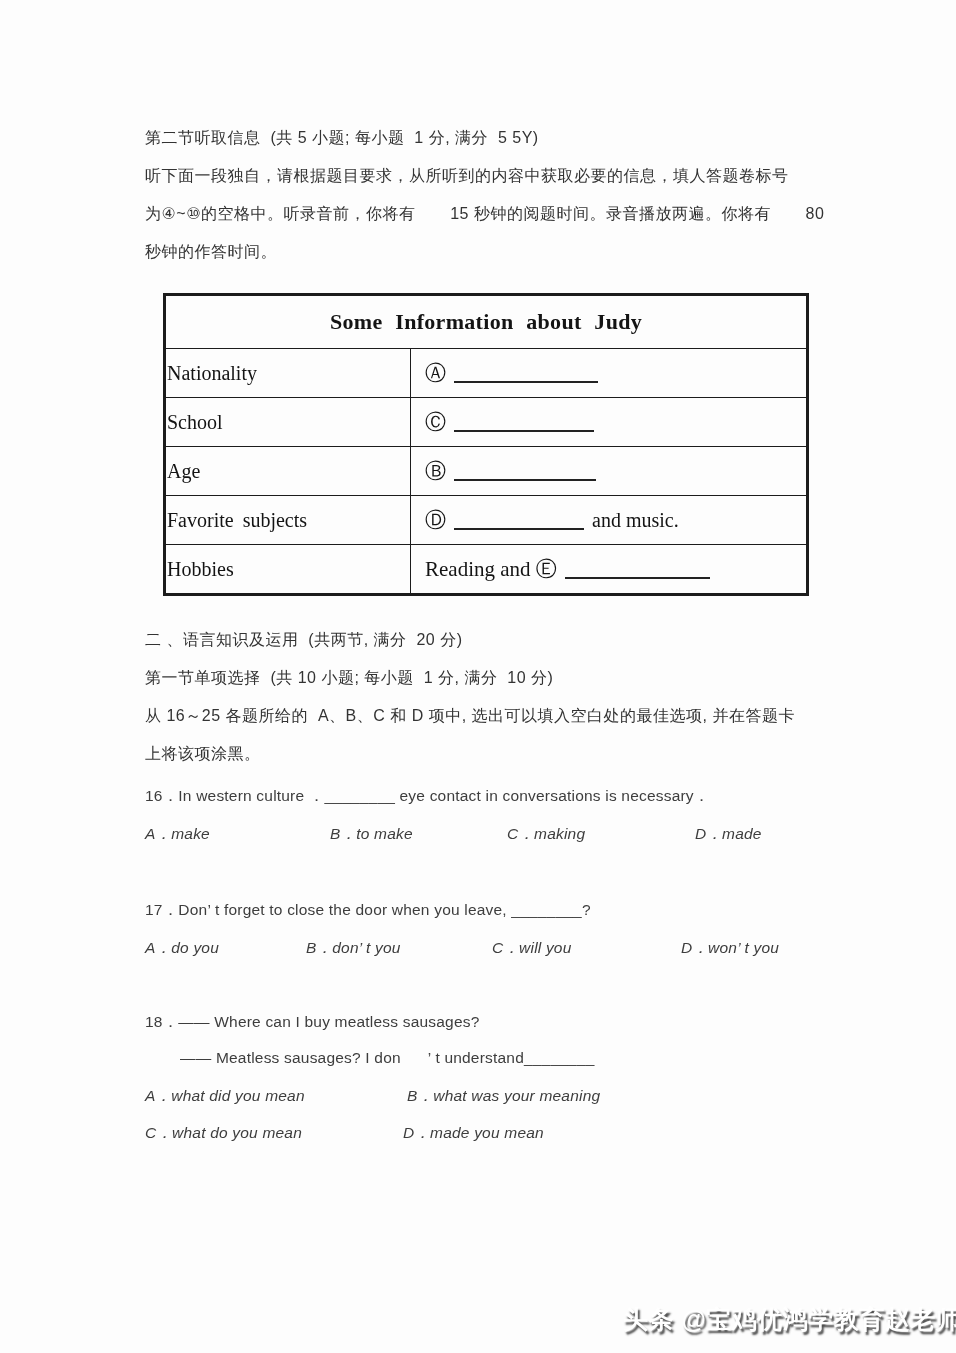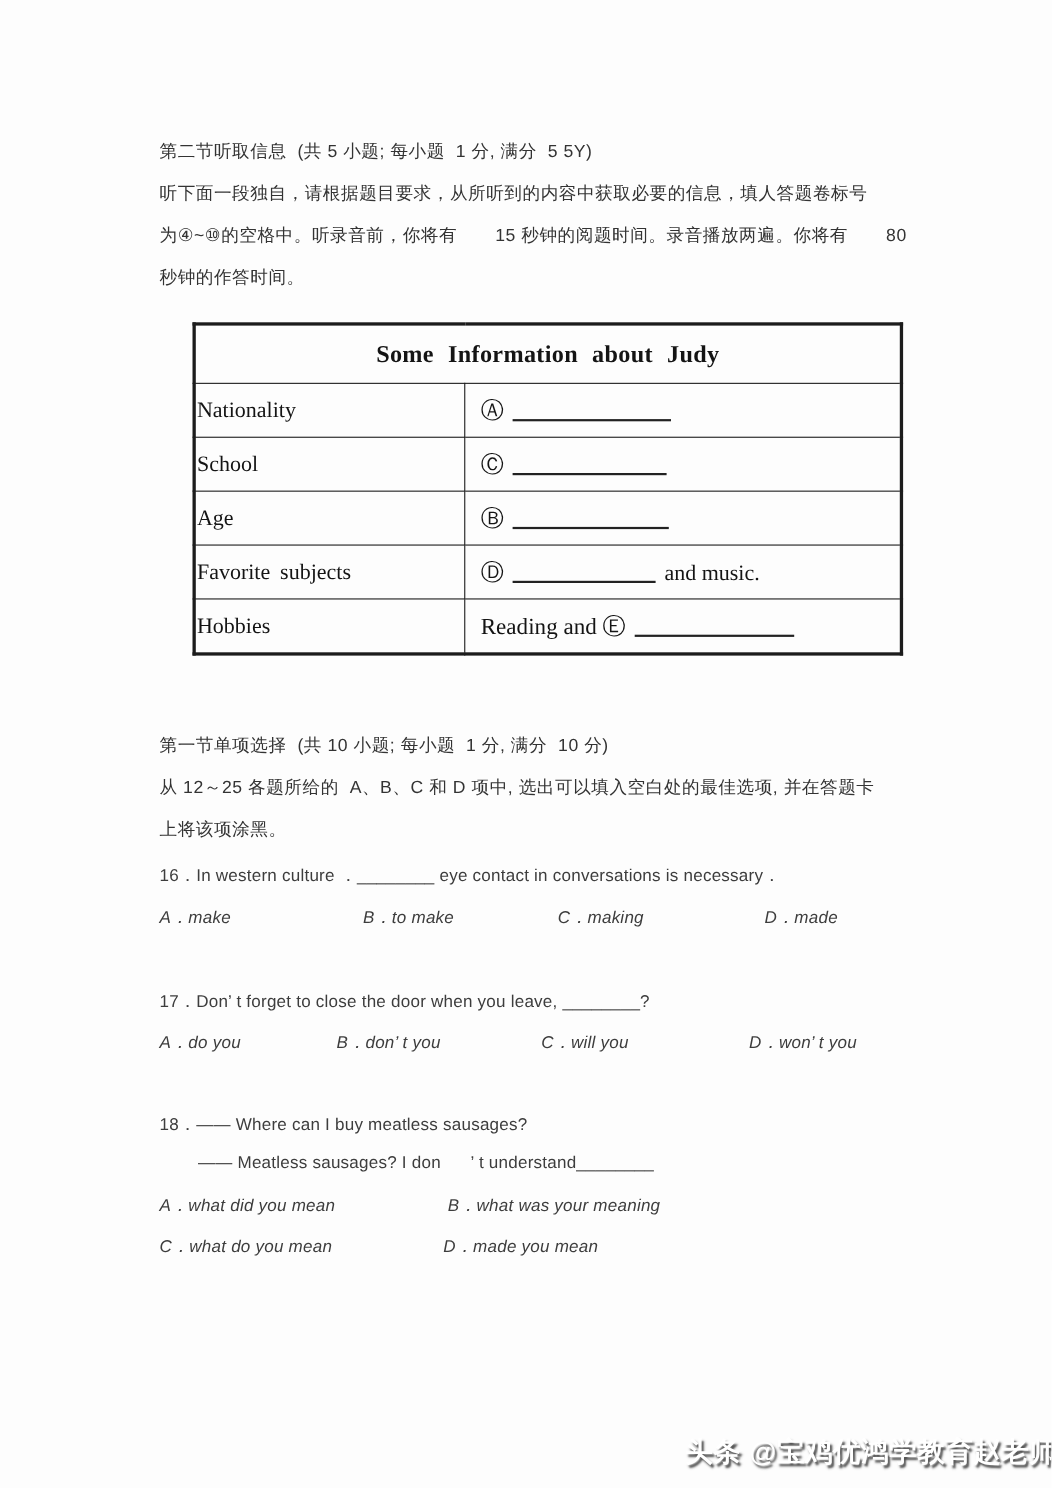--- a/index.html
+++ b/index.html
@@ -27,21 +27,20 @@
     position:absolute;
     font-size:15.5px; color:#3d3d3d;
     white-space:pre; letter-spacing:0.2px;font-style:italic;
   }
   
   table.judy {
     position:absolute; left:163px; top:293px;
     width:646px; border-collapse:collapse;
     font-family:"Liberation Serif","DejaVu Serif",serif;
     color:#141414;
-    margin-left:12px;
   }
   table.judy { border:3px solid #1c1c1c; }
   table.judy th, table.judy td { border:1.5px solid #1c1c1c; }
   th.judy-title {
     height:50px; font-size:22px; font-weight:bold;
     text-align:center; word-spacing:7px; letter-spacing:0.3px;
   }
   td.lbl {
     width:242px; height:46px;
     font-size:20px; word-spacing:4px;
@@ -98,22 +97,23 @@
       <td class="lbl">Favorite subjects</td>
       <td class="val"><span class="circ">Ⓓ</span><span class="blank w-d"></span><span>and music.</span></td>
     </tr>
     <tr>
       <td class="lbl">Hobbies</td>
       <td class="val"><span class="circ">Reading and Ⓔ</span><span class="blank w-e"></span><span></span></td>
     </tr>
   </tbody>
     </table>
 
+  <div class="cn" style="top:630px">二 、语言知识及运用  (共两节, 满分  20 分)</div>
   <div class="cn" style="top:668px">第一节单项选择  (共 10 小题; 每小题  1 分, 满分  10 分)</div>
-  <div class="cn" style="top:706px">从 12～25 各题所给的  A、B、C 和 D 项中, 选出可以填入空白处的最佳选项, 并在答题卡</div>
+  <div class="cn" style="top:706px">从 16～25 各题所给的  A、B、C 和 D 项中, 选出可以填入空白处的最佳选项, 并在答题卡</div>
   <div class="cn" style="top:744px">上将该项涂黑。</div>
 
   <div class="q" style="top:786px"><span>16．</span><span>In western culture ．________ eye contact in conversations is necessary．</span></div>
   <span class="opt" style="top:824px; left:145px">A．make</span>
   <span class="opt" style="top:824px; left:330px">B．to make</span>
   <span class="opt" style="top:824px; left:507px">C．making</span>
   <span class="opt" style="top:824px; left:695px">D．made</span>
 
   <div class="q" style="top:900px"><span>17．</span><span>Don’ t forget to close the door when you leave, ________?</span></div>
   <span class="opt" style="top:938px; left:145px">A．do you</span>

